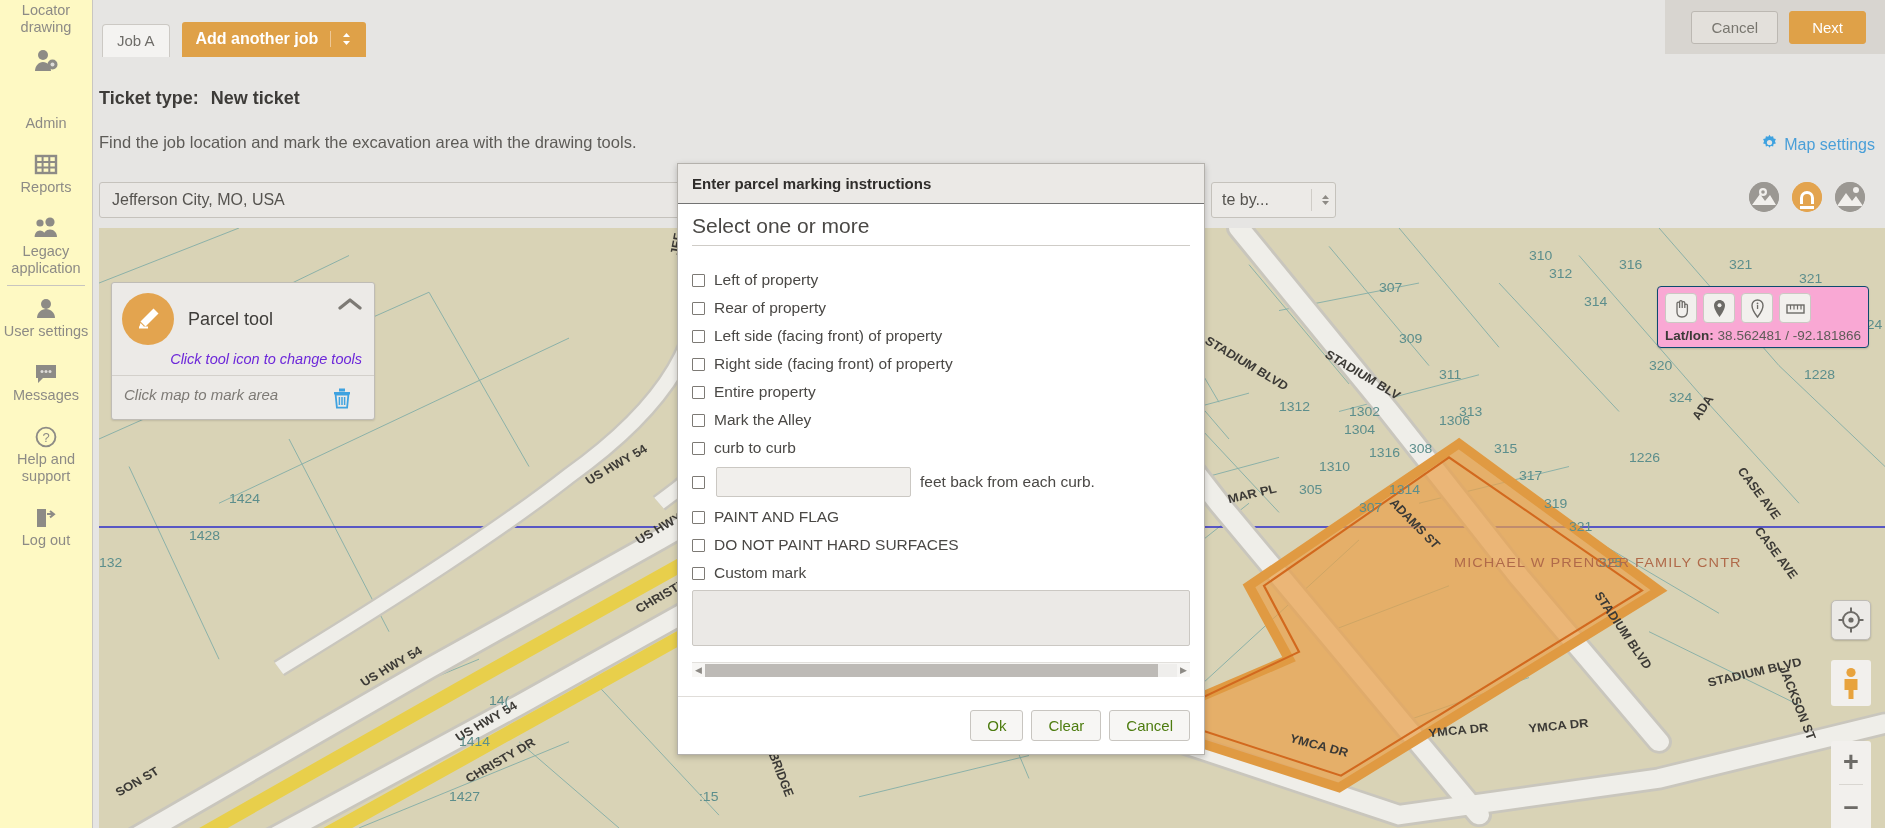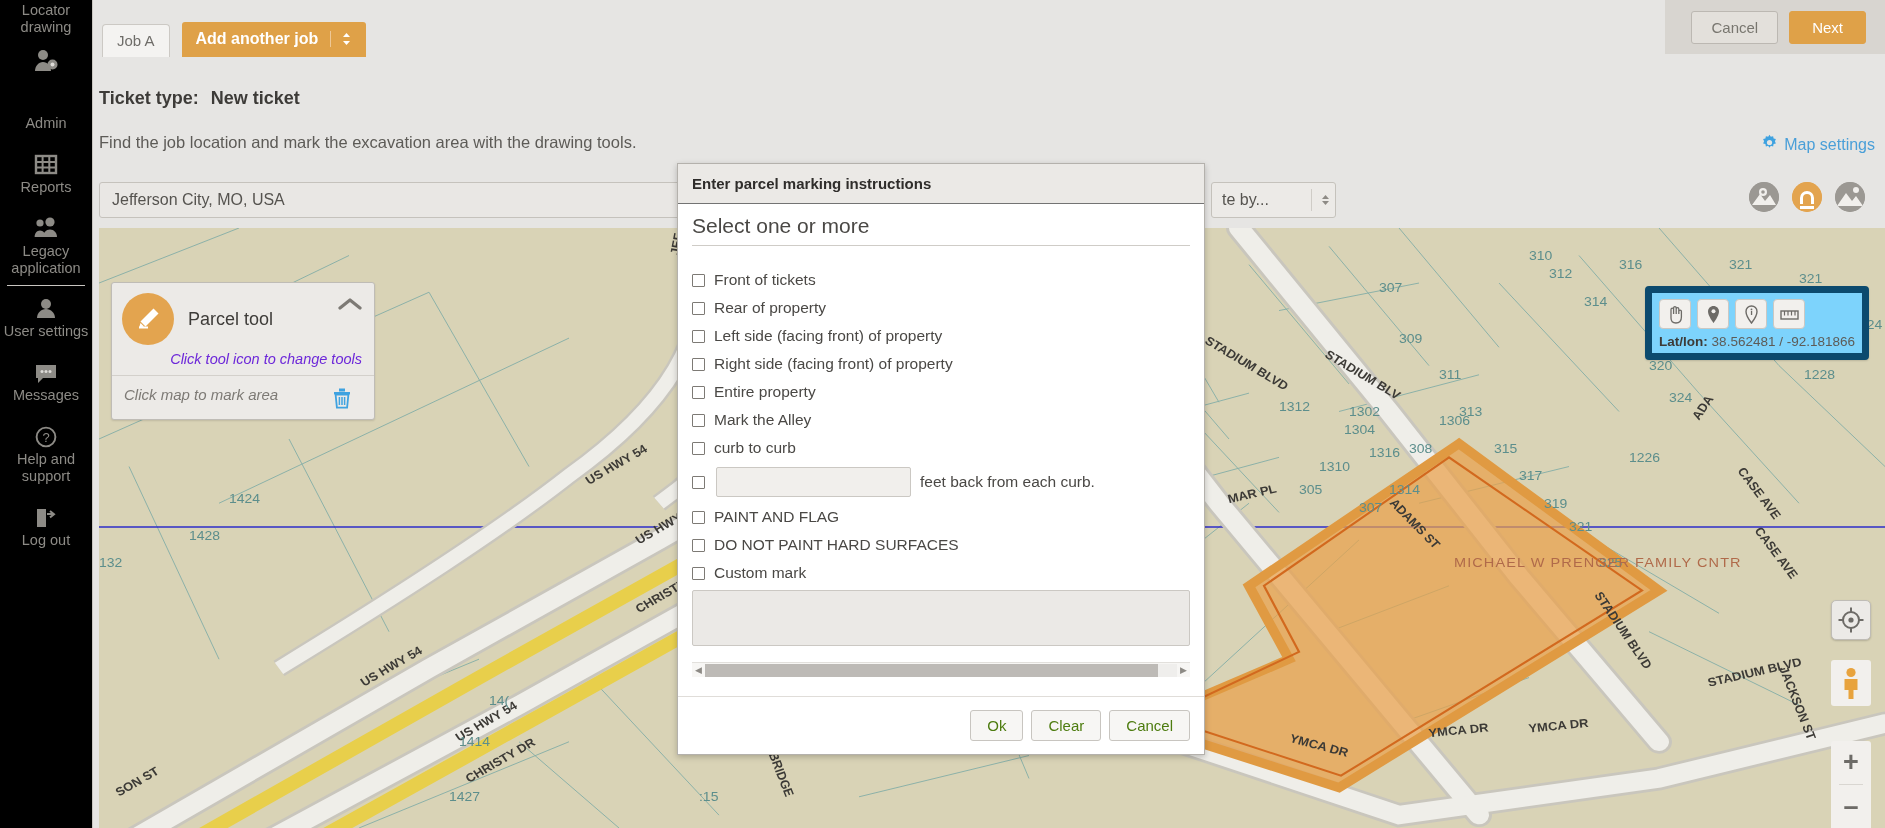--- a/index.html
+++ b/index.html
@@ -7,21 +7,21 @@
     width: 1885px; height: 828px;
     overflow: hidden;
     font-family: "Liberation Sans", sans-serif;
     background: #e6e5e3;
   }
   .app { position: relative; width: 1885px; height: 828px; }
 
   
   .sidebar {
     position: absolute; left: 0; top: 0; width: 93px; height: 828px;
-    background: #000000; border-right: 1px solid #c9c6c1;
+    background: #fef9c3; border-right: 1px solid #c9c6c1;
     display: flex; flex-direction: column; align-items: center;
     padding-top: 0px; z-index: 40;
   }
   .side-item {
     width: 93px; display: flex; flex-direction: column;
     align-items: center; justify-content: flex-start;
     color: #8d8b86; text-align: center; cursor: pointer;
     padding: 4px 2px 6px 2px;
   }
   .side-item .ico { height: 26px; display:flex; align-items:center; justify-content:center; margin-bottom:1px; }
@@ -117,22 +117,22 @@
   .parcel-sub {
     font-size: 14.5px; font-style: italic; color: #6d28d9; text-align: right;
     padding: 0 12px 8px 12px; border-bottom: 1px solid #d3d0cb;
   }
   .parcel-body { position: relative; padding: 10px 12px 16px 12px; }
   .parcel-body .txt { font-size: 15px; font-style: italic; color: #7d7a75; }
   .parcel-trash { position: absolute; right: 22px; bottom: 6px; cursor: pointer; }
 
   
   .latlon-box {
-    position: absolute; right: 16px; top: 58px; background: #7dd3fc;
-    border: 7px solid #0c4a6e; border-radius: 4px; padding: 6px 7px 4px 7px; z-index: 20;
+    position: absolute; right: 16px; top: 58px; background: #f9a8d4;
+    border: 1px solid #0c4a6e; border-radius: 4px; padding: 6px 7px 4px 7px; z-index: 20;
     box-shadow: 0 1px 2px rgba(0,0,0,.14);
   }
   .latlon-btns { display: flex; gap: 6px; }
   .latlon-btn {
     width: 32px; height: 30px; background: #f2f0ed; border: 1px solid #cbc8c3;
     border-radius: 4px; display: flex; align-items: center; justify-content: center; cursor: pointer;
   }
   .latlon-text { font-size: 13.5px; color: #5d5b57; margin-top: 5px; white-space: nowrap; }
   .latlon-text b { color: #3d3b38; }
 
@@ -607,21 +607,21 @@
     </div>
   </div>
 
   <div class="modal">
     <div class="modal-head">Enter parcel marking instructions</div>
     <div class="modal-body">
       <div class="select-title">Select one or more</div>
 
       <div class="chk-row">
         <span class="chk"></span>
-        <span class="chk-label">Front of tickets</span>
+        <span class="chk-label">Left of property</span>
       </div>
       <div class="chk-row">
         <span class="chk"></span>
         <span class="chk-label">Rear of property</span>
       </div>
       <div class="chk-row">
         <span class="chk"></span>
         <span class="chk-label">Left side (facing front) of property</span>
       </div>
       <div class="chk-row">

